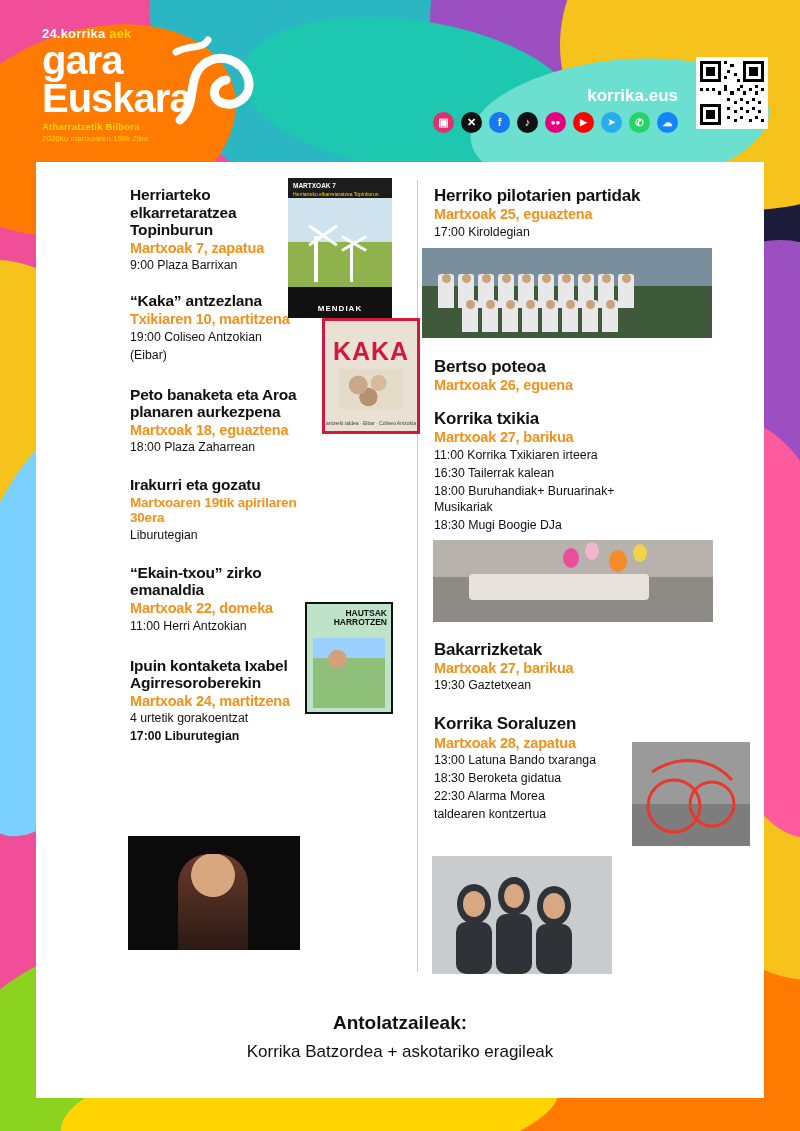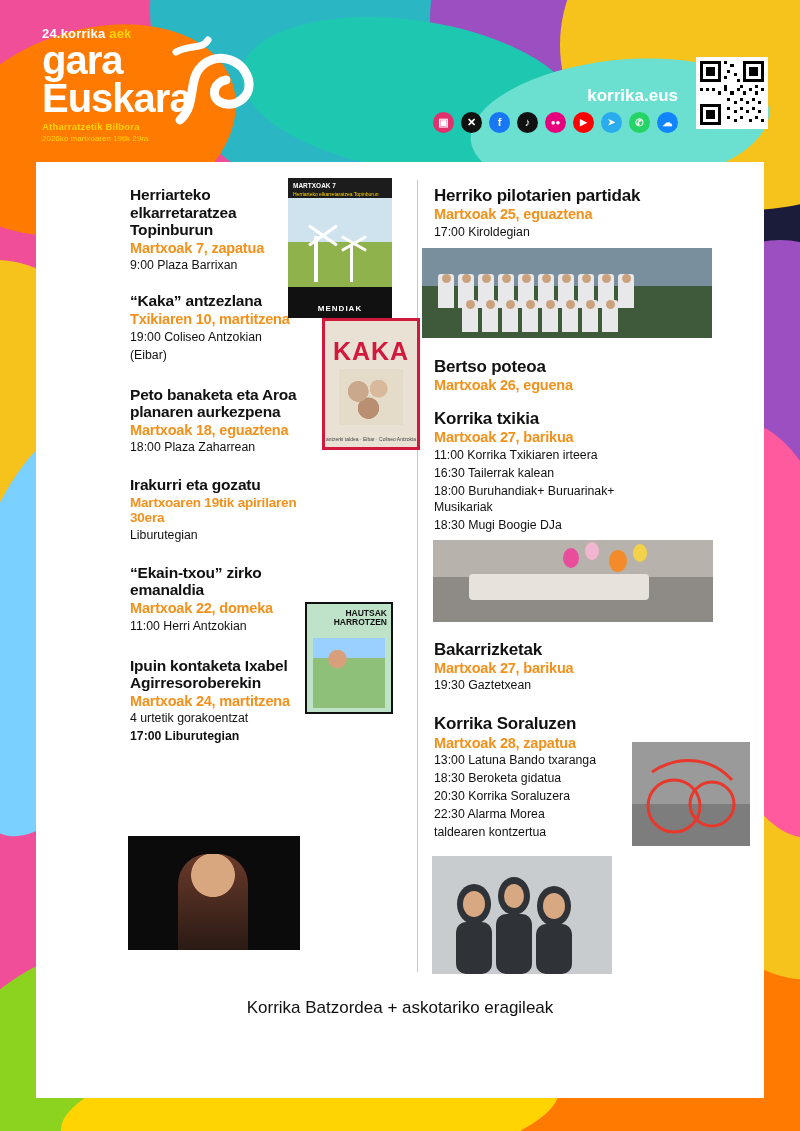--- a/index.html
+++ b/index.html
@@ -92,21 +92,21 @@
   .flyer-mendiak {
     left: 288px; top: 178px; width: 104px; height: 140px;
     background: linear-gradient(#1c1c1c 0 14%, #cfe3ef 14% 46%, #8fb24c 46% 78%, #111 78% 100%);
   }
   .flyer-mendiak .ft { position:absolute; left:5px; top:4px; color:#fff; font-size:6.5px; font-weight:bold; }
   .flyer-mendiak .ft2 { position:absolute; left:5px; top:13px; color:#ffd400; font-size:5px; line-height:1.3; }
   .flyer-mendiak .fb { position:absolute; left:0; right:0; bottom:5px; text-align:center; color:#fff; font-size:8px; font-weight:bold; letter-spacing:1px; }
   .flyer-mendiak .turb { position:absolute; background:#fff; }
 
   .flyer-kaka {
-    left: 322px; top: 318px; width: 98px; height: 132px;
+    left: 322px; top: 318px; width: 98px; height: 116px;
     background: #e9e2d4; border: 3px solid #d2183c; padding-left: 28px;
   }
   .flyer-kaka .kt {
     position:absolute; left:0; right:0; top:16px; text-align:center;
     font-size:25px; font-weight:bold; color:#d2183c; letter-spacing:1px;
   }
   .flyer-kaka .kfig {
     position:absolute; left:14px; right:14px; top:48px; bottom:22px;
     background: radial-gradient(circle at 30% 40%, #c9a88c 0 18%, transparent 19%),
                 radial-gradient(circle at 62% 35%, #d9b99c 0 16%, transparent 17%),
@@ -353,21 +353,20 @@
         <h3 style="font-size:17px">Bakarrizketak</h3>
         <div class="date">Martxoak 27, barikua</div>
         <div class="line">19:30 Gaztetxean</div>
       </div>
 
       <div class="ev" style="margin-top:20px">
         <h3 style="font-size:17px">Korrika Soraluzen</h3>
         <div class="date">Martxoak 28, zapatua</div>
         <div class="line">13:00 Latuna Bando txaranga</div>
         <div class="line">18:30 Beroketa gidatua</div>
-        <div class="line">20:30 Korrika Soraluzera</div>
         <div class="line">22:30 Alarma Morea</div>
         <div class="line">taldearen kontzertua</div>
       </div>
     </div>
   </div>
 
   <div class="pic flyer-mendiak">
     <div class="ft">MARTXOAK 7</div>
     <div class="ft2">Herriarteko elkarretaratzea Topinburun</div>
     <div class="turb" style="left:26px;top:58px;width:4px;height:46px;"></div>
@@ -450,16 +449,17 @@
       </g>
       <g fill="#d8a882">
         <ellipse cx="42" cy="48" rx="11" ry="13"></ellipse>
           <ellipse cx="82" cy="40" rx="10" ry="12"></ellipse>
           <ellipse cx="122" cy="50" rx="11" ry="13"></ellipse>
       </g>
     </svg>
   </div>
 
   <div class="footer">
+    <div class="t1">Antolatzaileak:</div>
     <div class="t2">Korrika Batzordea + askotariko eragileak</div>
   </div>
 
 </div>
 
 </body></html>

